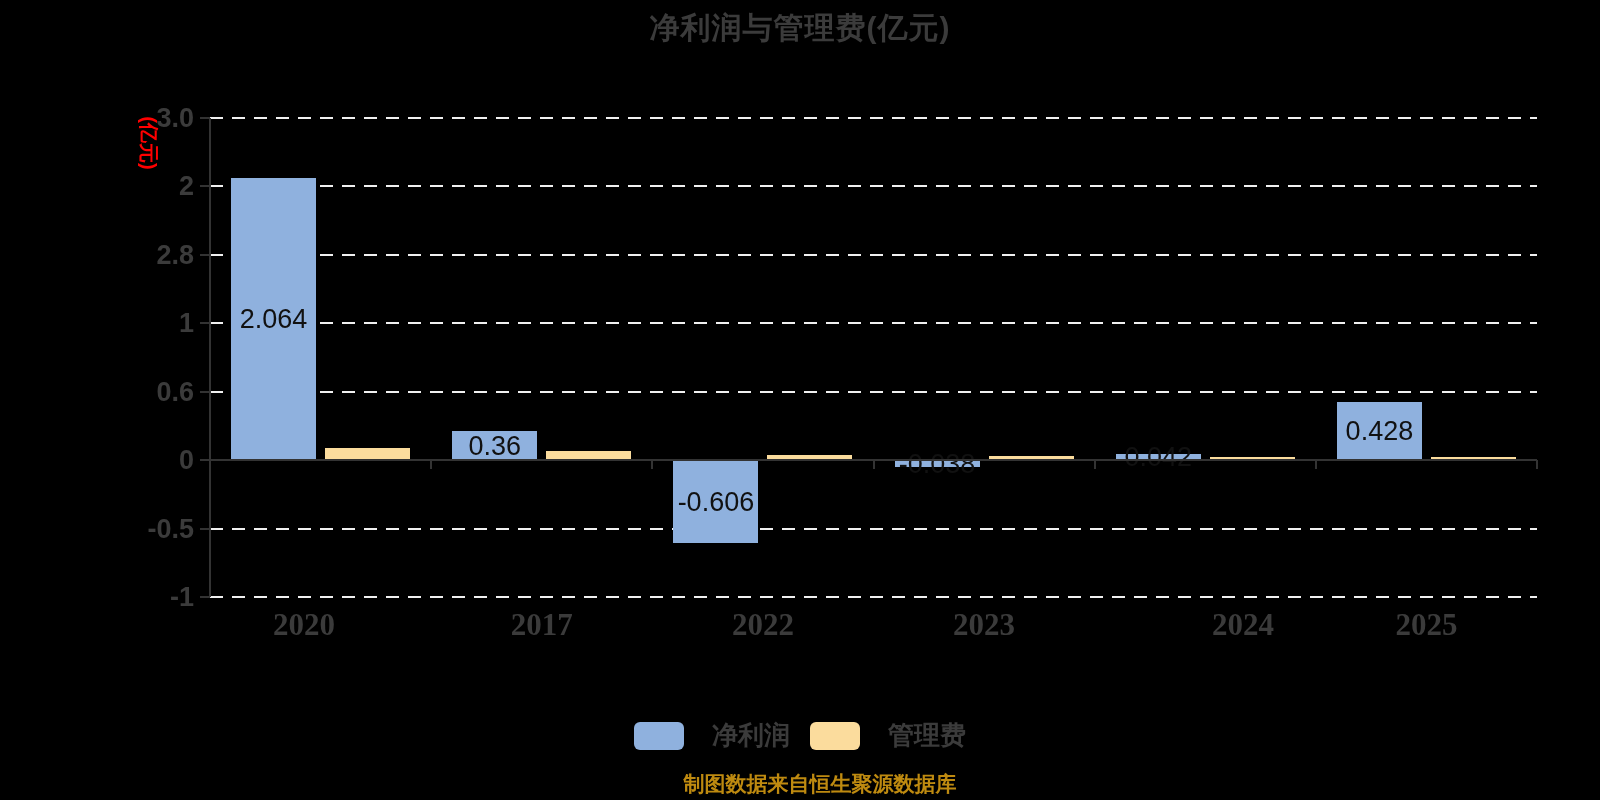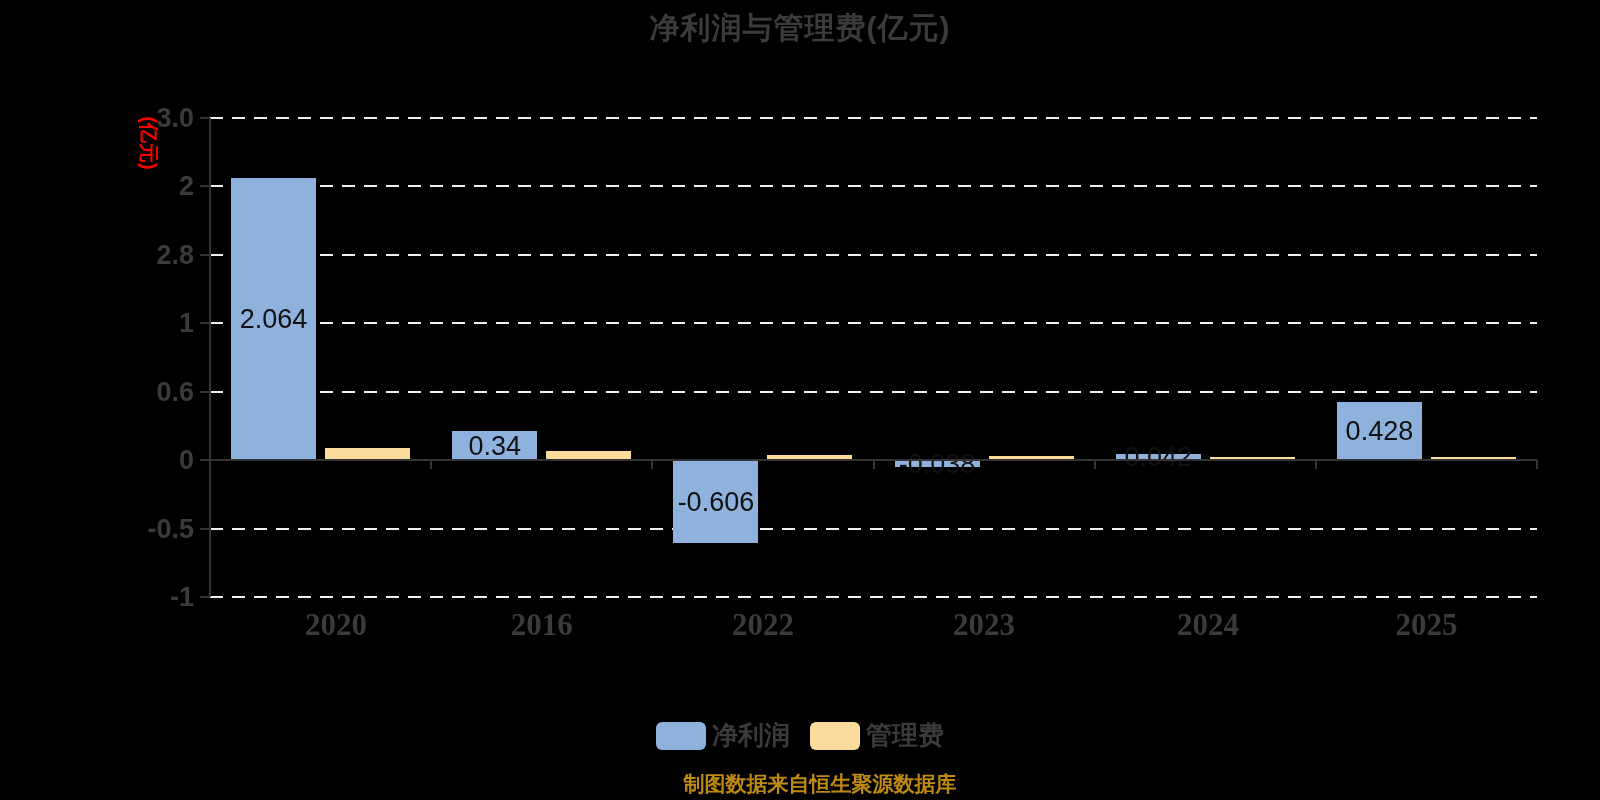--- a/index.html
+++ b/index.html
@@ -18,21 +18,21 @@
   .zeroline{position:absolute;left:0;width:100%;height:2px;background:#333;z-index:4;}
   .yaxis{position:absolute;left:-1px;top:0;width:2px;height:479px;background:#333;z-index:4;}
   .ytick{position:absolute;left:-10px;width:10px;height:2px;background:#333;z-index:4;}
   .xtick{position:absolute;width:2px;height:9px;background:#333;z-index:4;}
   .ylabel{position:absolute;left:-122px;width:106px;height:30px;line-height:30px;text-align:right;
        font-size:27px;font-weight:600;color:#3b3b3b;}
   .xlabel{position:absolute;top:490px;width:140px;height:34px;line-height:34px;text-align:center;
        font-family:"Liberation Serif",serif;font-size:31px;font-weight:600;color:#3b3b3b;}
   .legend{position:absolute;top:718px;left:0;width:1600px;display:flex;justify-content:center;
        align-items:center;gap:20px;}
-  .legend-item{display:flex;align-items:center;gap:6px;}
+  .legend-item{display:flex;align-items:center;gap:28px;}
   .swatch{width:50px;height:28px;border-radius:6px;display:inline-block;}
   .legend-text{font-size:26px;font-weight:700;color:#3b3b3b;}
   .source-note{position:absolute;top:770px;left:0;width:1600px;text-align:center;
        font-family:"Liberation Serif",serif;font-size:21px;font-weight:700;color:#be8a10;padding-left:20px;}
 </style>
 </head>
 <body>
 
 <div id="app">
   <div class="chart-title">净利润与管理费(亿元)</div>
@@ -62,45 +62,45 @@
       <div class="gridline" style="top: 478px;"></div>
       <div class="ytick" style="top: 478px;"></div>
       <div class="ylabel" style="top: 464px;">-1</div>
       <div class="bar" style="left: 21.0833px; top: 59.6697px; width: 85px; height: 282.473px; background: rgb(143, 177, 222);"></div>
       <div class="bar" style="left: 242.25px; top: 313.403px; width: 85px; height: 28.74px; background: rgb(143, 177, 222);"></div>
       <div class="bar" style="left: 463.417px; top: 342.143px; width: 85px; height: 82.9354px; background: rgb(143, 177, 222);"></div>
       <div class="bar" style="left: 684.583px; top: 342.143px; width: 85px; height: 7.11657px; background: rgb(143, 177, 222);"></div>
       <div class="bar" style="left: 905.75px; top: 336.395px; width: 85px; height: 5.748px; background: rgb(143, 177, 222);"></div>
       <div class="bar" style="left: 1126.92px; top: 283.568px; width: 85px; height: 58.5749px; background: rgb(143, 177, 222);"></div>
       <div class="bar-label" style="left: -1.41667px; top: 184.906px;">2.064</div>
-      <div class="bar-label" style="left: 219.75px; top: 311.773px;">0.34</div>
+      <div class="bar-label" style="left: 219.75px; top: 311.773px;">0.36</div>
       <div class="bar-label" style="left: 440.917px; top: 367.611px;">-0.606</div>
       <div class="bar-label" style="left: 662.083px; top: 329.701px;">-0.038</div>
       <div class="bar-label" style="left: 883.25px; top: 323.269px;">0.042</div>
       <div class="bar-label" style="left: 1104.42px; top: 296.855px;">0.428</div>
       <div class="bar" style="left: 115.083px; top: 329.826px; width: 85px; height: 12.3171px; background: rgb(251, 220, 157);"></div>
       <div class="bar" style="left: 336.25px; top: 332.563px; width: 85px; height: 9.58px; background: rgb(251, 220, 157);"></div>
       <div class="bar" style="left: 557.417px; top: 337.353px; width: 85px; height: 4.79px; background: rgb(251, 220, 157);"></div>
       <div class="bar" style="left: 778.583px; top: 338.037px; width: 85px; height: 4.10571px; background: rgb(251, 220, 157);"></div>
       <div class="bar" style="left: 999.75px; top: 339.132px; width: 85px; height: 3.01086px; background: rgb(251, 220, 157);"></div>
       <div class="bar" style="left: 1220.92px; top: 339.406px; width: 85px; height: 2.73714px; background: rgb(251, 220, 157);"></div>
       <div class="zeroline" style="top: 341.143px;"></div>
       <div class="yaxis"></div>
       <div class="xtick" style="left: -1px; top: 342.143px;"></div>
       <div class="xtick" style="left: 220.167px; top: 342.143px;"></div>
       <div class="xtick" style="left: 441.333px; top: 342.143px;"></div>
       <div class="xtick" style="left: 662.5px; top: 342.143px;"></div>
       <div class="xtick" style="left: 883.667px; top: 342.143px;"></div>
       <div class="xtick" style="left: 1104.83px; top: 342.143px;"></div>
       <div class="xtick" style="left: 1326px; top: 342.143px;"></div>
-      <div class="xlabel" style="left: 56px;">2020</div>
-      <div class="xlabel" style="left: 261.75px;">2016</div>
+      <div class="xlabel" style="left: 24px;">2020</div>
+      <div class="xlabel" style="left: 261.75px;">2017</div>
       <div class="xlabel" style="left: 482.917px;">2022</div>
       <div class="xlabel" style="left: 704.083px;">2023</div>
-      <div class="xlabel" style="left: 928px;">2024</div>
+      <div class="xlabel" style="left: 963px;">2024</div>
       <div class="xlabel" style="left: 1146.42px;">2025</div>
     </div>
 
   <div class="legend">
     <div class="legend-item">
       <span class="swatch" id="swatch-0" style="background: rgb(143, 177, 222);"></span>
       <span class="legend-text">净利润</span>
     </div>
     <div class="legend-item">
       <span class="swatch" id="swatch-1" style="background: rgb(251, 220, 157);"></span>

